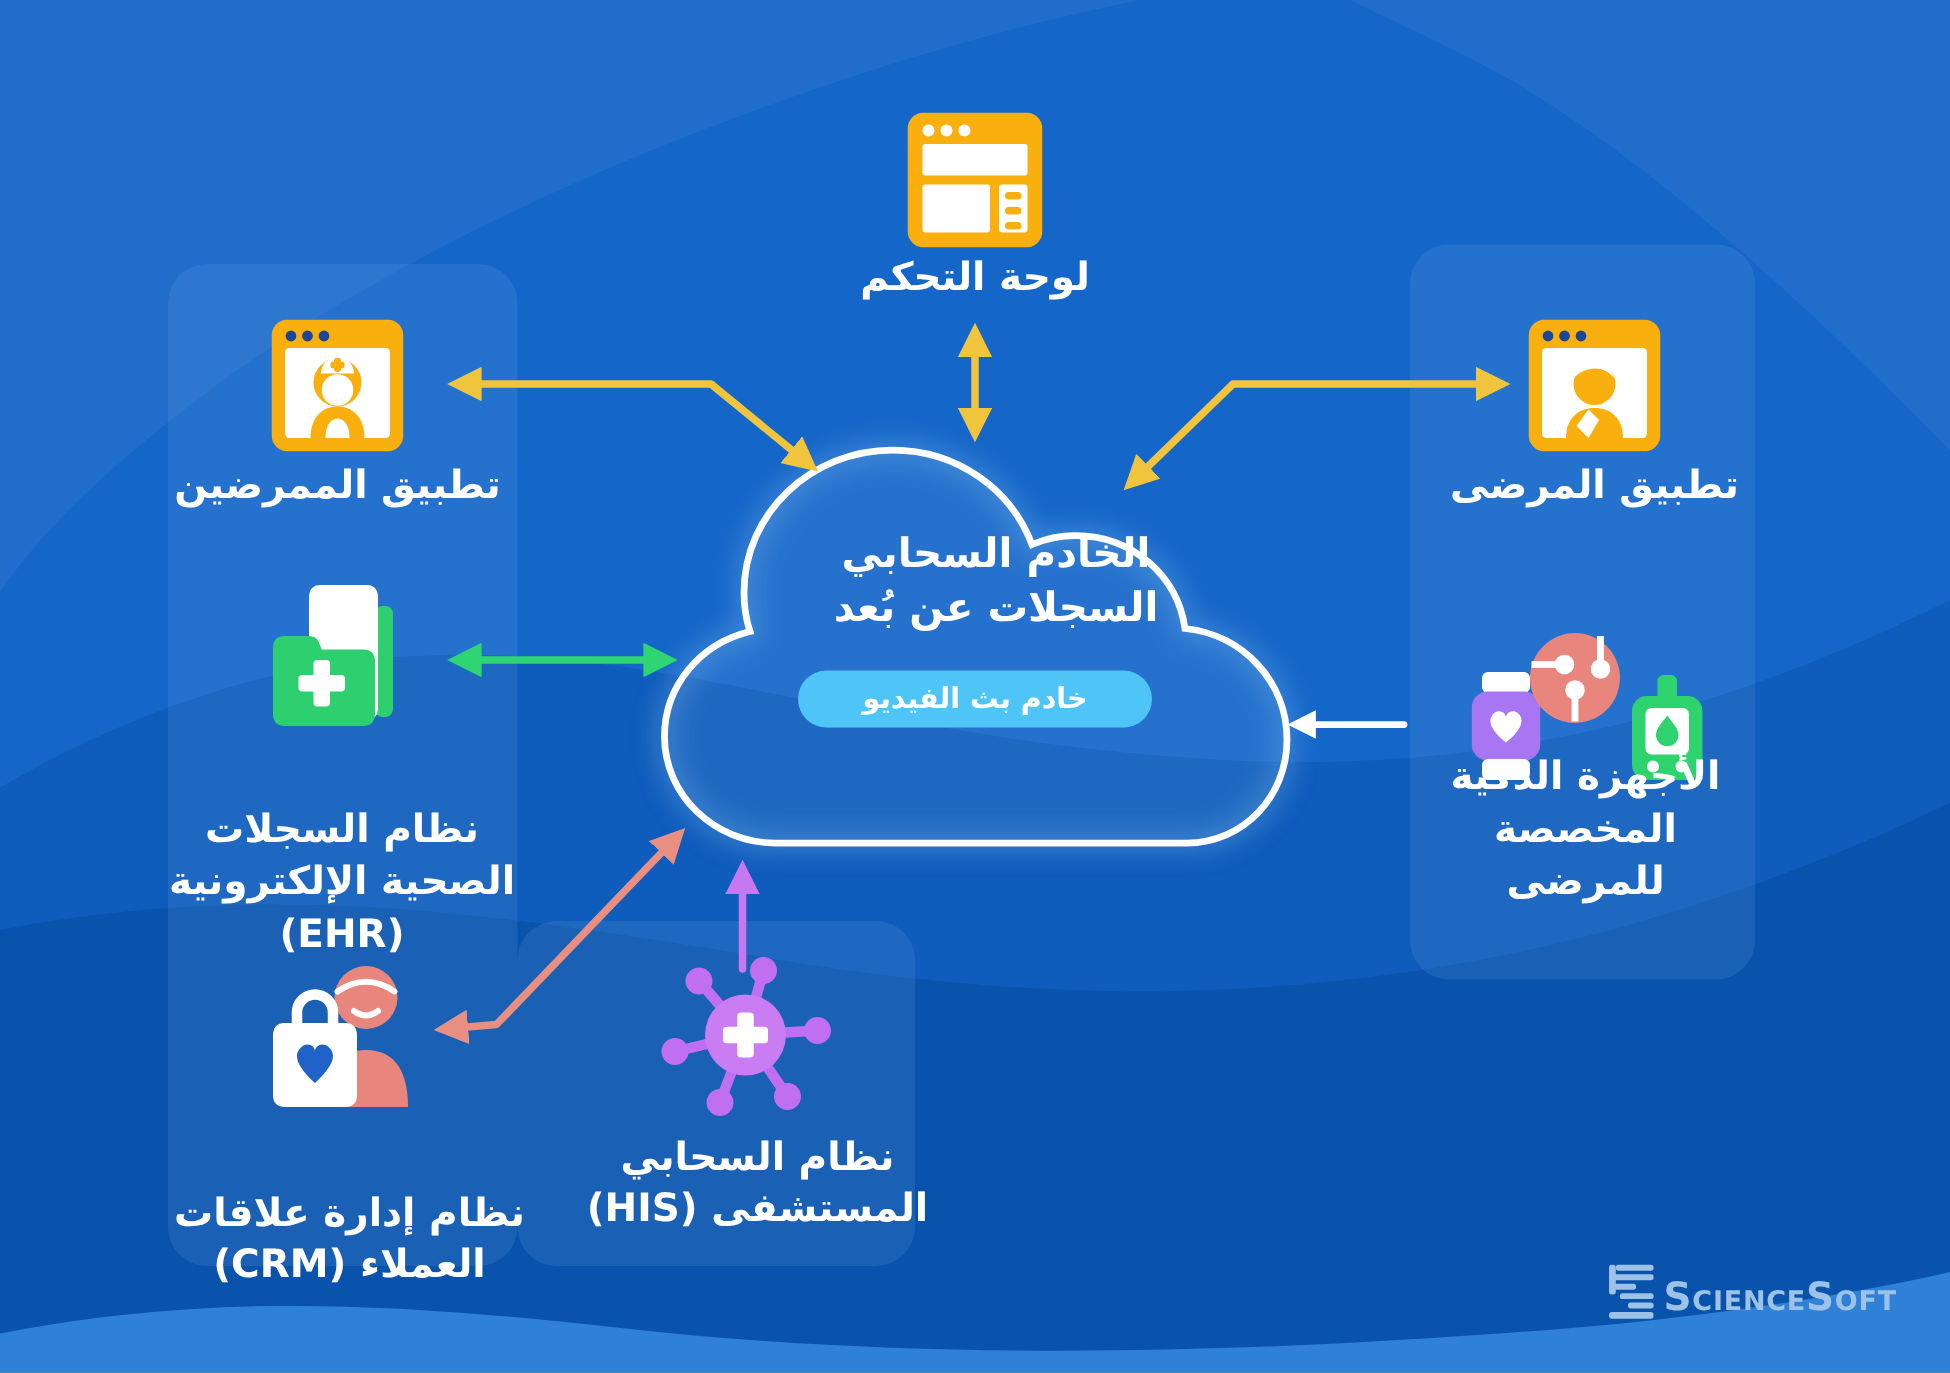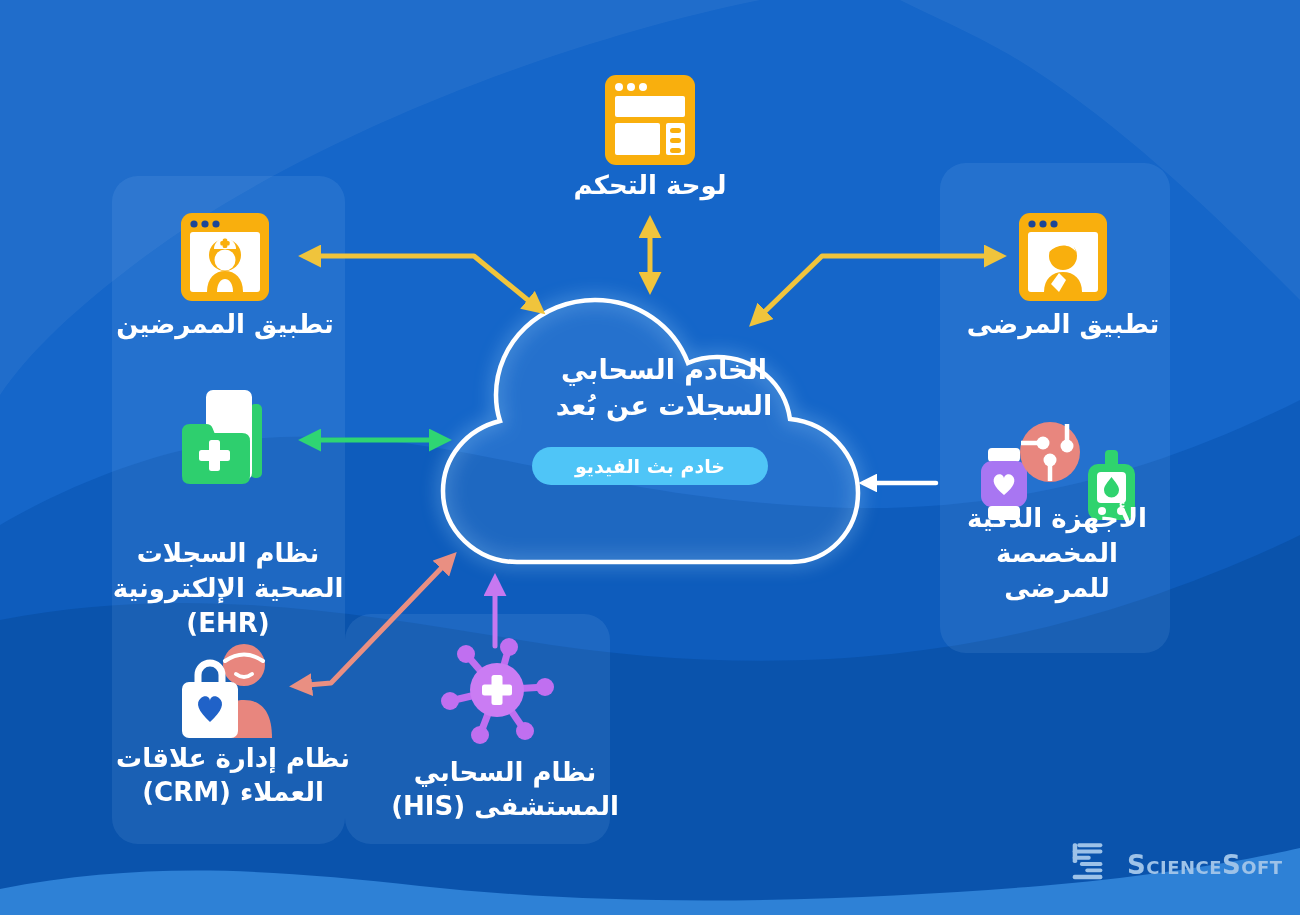--- a/index.html
+++ b/index.html
@@ -23,21 +23,21 @@
     position:absolute;left:495px;top:352px;width:310px;text-align:center;color:#fff;
     font-weight:bold;font-size:27px;line-height:36px;direction:rtl;margin-left:14px;
   }
   .pill{
     position:absolute;left:532px;width:236px;height:38px;border-radius:19px;
     background:#4FC5F7;color:#fff;font-weight:bold;font-size:19px;line-height:38px;
     text-align:center;direction:rtl;
   }
   .pill1{top:447px;}
   .pill2{top:495px;}
-  .logo{position:absolute;left:1070px;top:842px;display:flex;align-items:center;gap:21px;}
+  .logo{position:absolute;left:1070px;top:842px;display:flex;align-items:center;gap:3px;}
   .logo-text{
     color:#9DC2E8;font-size:26px;font-weight:600;letter-spacing:.5px;
     font-variant:small-caps;font-family:"DejaVu Sans",sans-serif;
   }
 </style>
 </head>
 <body>
 
 <div class="canvas">
 
@@ -146,21 +146,21 @@
     <svg width="108" height="100" viewBox="0 0 108 100">
       <circle cx="66" cy="25" r="21" fill="#E8867E"></circle>
       <path d="M47 21 Q66 8 85 21" stroke="#fff" stroke-width="4" fill="none" stroke-linecap="round"></path>
       <path d="M58 34 Q66 40 74 34" stroke="#fff" stroke-width="4" fill="none" stroke-linecap="round"></path>
       <path d="M38 98 C38 70 50 60 66 60 C82 60 94 70 94 98 Z" fill="#E8867E"></path>
       <path d="M20 42 v-7 a12 12 0 0 1 24 0 v7" stroke="#fff" stroke-width="7" fill="none"></path>
       <rect x="4" y="42" width="56" height="56" rx="7" fill="#fff"></rect>
       <path d="M32 82 C20 71 17 63 23 58 C27 54.5 32 57 32 61 C32 57 37 54.5 41 58 C47 63 44 71 32 82 Z" fill="#2062C8"></path>
     </svg>
   </div>
-  <div class="lbl" style="left:73px;top:741px;font-size:26px;line-height:34px;">
+  <div class="lbl" style="left:73px;top:792px;font-size:26px;line-height:34px;">
     <div>نظام إدارة علاقات</div>
     <div>العملاء (CRM)</div>
   </div>
 
   <div class="icon" style="left:432px;top:625px;">
     <svg width="130" height="130" viewBox="0 0 130 130">
       <g stroke="#C06FF0" stroke-width="7">
         <line x1="65" y1="65" x2="34" y2="29"></line>
         <line x1="65" y1="65" x2="77" y2="22"></line>
         <line x1="65" y1="65" x2="113" y2="62"></line>

